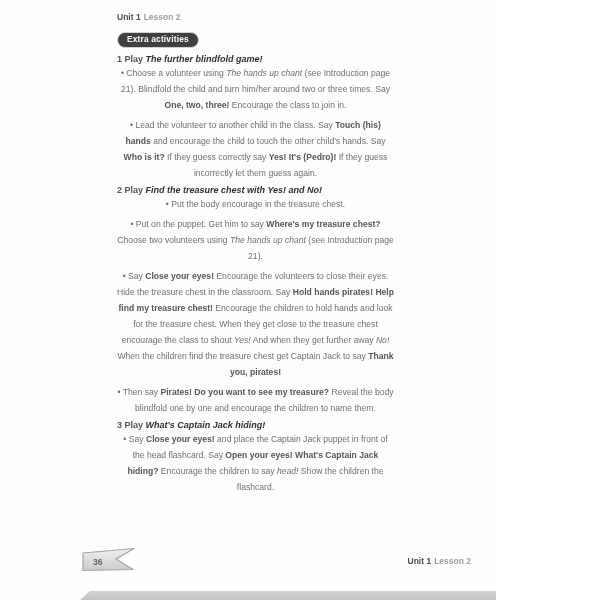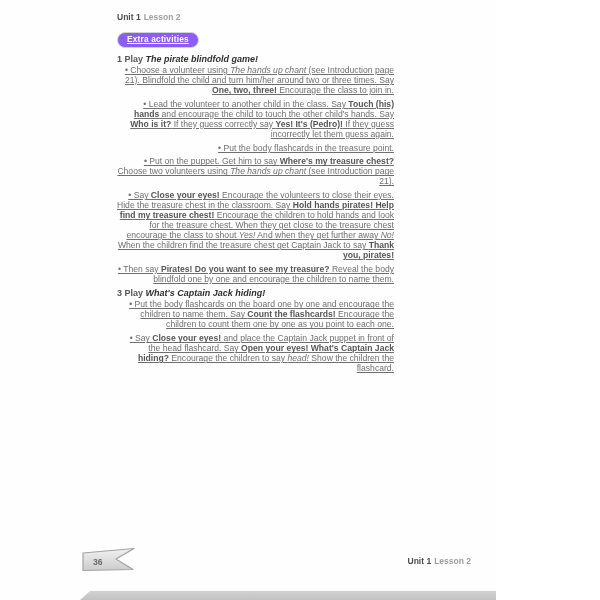--- a/index.html
+++ b/index.html
@@ -42,22 +42,22 @@
     letter-spacing:0.2px;
     margin-bottom:2px;
   }
 
   .activity { margin:0; }
   .activity-heading {
     margin:4px 0 1.5px 0; font-size:9px; line-height:10px;
     color:#2f2f2f; font-weight:bold;
   }
   .para {
-    margin:0 0 3.8px 0; font-size:8.6px; line-height:10px;
-    color:#6f6f6f; text-align:right;text-decoration:underline;
+    margin:0 0 3.8px 0; font-size:8.6px; line-height:16px;
+    color:#6f6f6f; text-align:center;
   }
   .seg-n { font-weight:normal; font-style:normal; }
   .seg-b  { font-weight:bold; color:#565656; }
   .seg-i  { font-style:italic; }
   .seg-bi { font-weight:bold; font-style:italic; }
 
   
   .footer { position:absolute; left:82px; top:547px; width:389px; height:28px; }
   .ribbon { position:absolute; left:0; top:0; }
   .ribbon text { font-family:"Liberation Sans", sans-serif; font-size:8.5px; font-weight:bold; fill:#676767; }
@@ -72,39 +72,39 @@
 <body>
 
 <div class="canvas">
 
   <div class="page-content">
 
     <div class="page-header">
       <span class="unit">Unit 1</span><span class="lesson">Lesson 2</span>
     </div>
 
-    <div class="badge" style="background: #8b5cf6; color: rgb(255, 255, 255); text-decoration: underline;">
+    <div class="badge" style="background: #404040; color: rgb(255, 255, 255);">
       <span>Extra activities</span>
     </div>
 
     <div id="activities">
         <section class="activity">
-          <h3 class="activity-heading"><span class="seg-b">1 Play </span><span class="seg-bi">The pirate blindfold game!</span></h3>
+          <h3 class="activity-heading"><span class="seg-b">1 Play </span><span class="seg-bi">The further blindfold game!</span></h3>
           <p class="para"><span class="seg-n">• Choose a volunteer using </span><span class="seg-i">The hands up chant</span><span class="seg-n"> (see Introduction page 21). Blindfold the child and turn him/her around two or three times. Say </span><span class="seg-b">One, two, three!</span><span class="seg-n"> Encourage the class to join in.</span></p>
           <p class="para"><span class="seg-n">• Lead the volunteer to another child in the class. Say </span><span class="seg-b">Touch (his) hands</span><span class="seg-n"> and encourage the child to touch the other child's hands. Say </span><span class="seg-b">Who is it?</span><span class="seg-n"> If they guess correctly say </span><span class="seg-b">Yes! It's (Pedro)!</span><span class="seg-n"> If they guess incorrectly let them guess again.</span></p>
         </section>
         <section class="activity">
-          <p class="para"><span class="seg-n">• Put the body flashcards in the treasure point.</span></p>
+          <h3 class="activity-heading"><span class="seg-b">2 Play </span><span class="seg-bi">Find the treasure chest with Yes! and No!</span></h3>
+          <p class="para"><span class="seg-n">• Put the body encourage in the treasure chest.</span></p>
           <p class="para"><span class="seg-n">• Put on the puppet. Get him to say </span><span class="seg-b">Where's my treasure chest?</span><span class="seg-n"> Choose two volunteers using </span><span class="seg-i">The hands up chant</span><span class="seg-n"> (see Introduction page 21).</span></p>
           <p class="para"><span class="seg-n">• Say </span><span class="seg-b">Close your eyes!</span><span class="seg-n"> Encourage the volunteers to close their eyes. Hide the treasure chest in the classroom. Say </span><span class="seg-b">Hold hands pirates! Help find my treasure chest!</span><span class="seg-n"> Encourage the children to hold hands and look for the treasure chest. When they get close to the treasure chest encourage the class to shout </span><span class="seg-i">Yes!</span><span class="seg-n"> And when they get further away </span><span class="seg-i">No!</span><span class="seg-n"> When the children find the treasure chest get Captain Jack to say </span><span class="seg-b">Thank you, pirates!</span></p>
           <p class="para"><span class="seg-n">• Then say </span><span class="seg-b">Pirates! Do you want to see my treasure?</span><span class="seg-n"> Reveal the body blindfold one by one and encourage the children to name them.</span></p>
         </section>
         <section class="activity">
           <h3 class="activity-heading"><span class="seg-b">3 Play </span><span class="seg-bi">What's Captain Jack hiding!</span></h3>
-          <p class="para"><span class="seg-n">• Put the body flashcards on the board one by one and encourage the children to name them. Say </span><span class="seg-b">Count the flashcards!</span><span class="seg-n"> Encourage the children to count them one by one as you point to each one.</span></p>
           <p class="para"><span class="seg-n">• Say </span><span class="seg-b">Close your eyes!</span><span class="seg-n"> and place the Captain Jack puppet in front of the head flashcard. Say </span><span class="seg-b">Open your eyes! What's Captain Jack hiding?</span><span class="seg-n"> Encourage the children to say </span><span class="seg-i">head!</span><span class="seg-n"> Show the children the flashcard.</span></p>
         </section>
       </div>
 
   </div>
 
   <div class="footer">
     <svg class="ribbon" width="56" height="27" viewBox="0 0 56 27">
       <defs>
         <linearGradient id="ribGrad" x1="0" y1="0" x2="0" y2="1">

